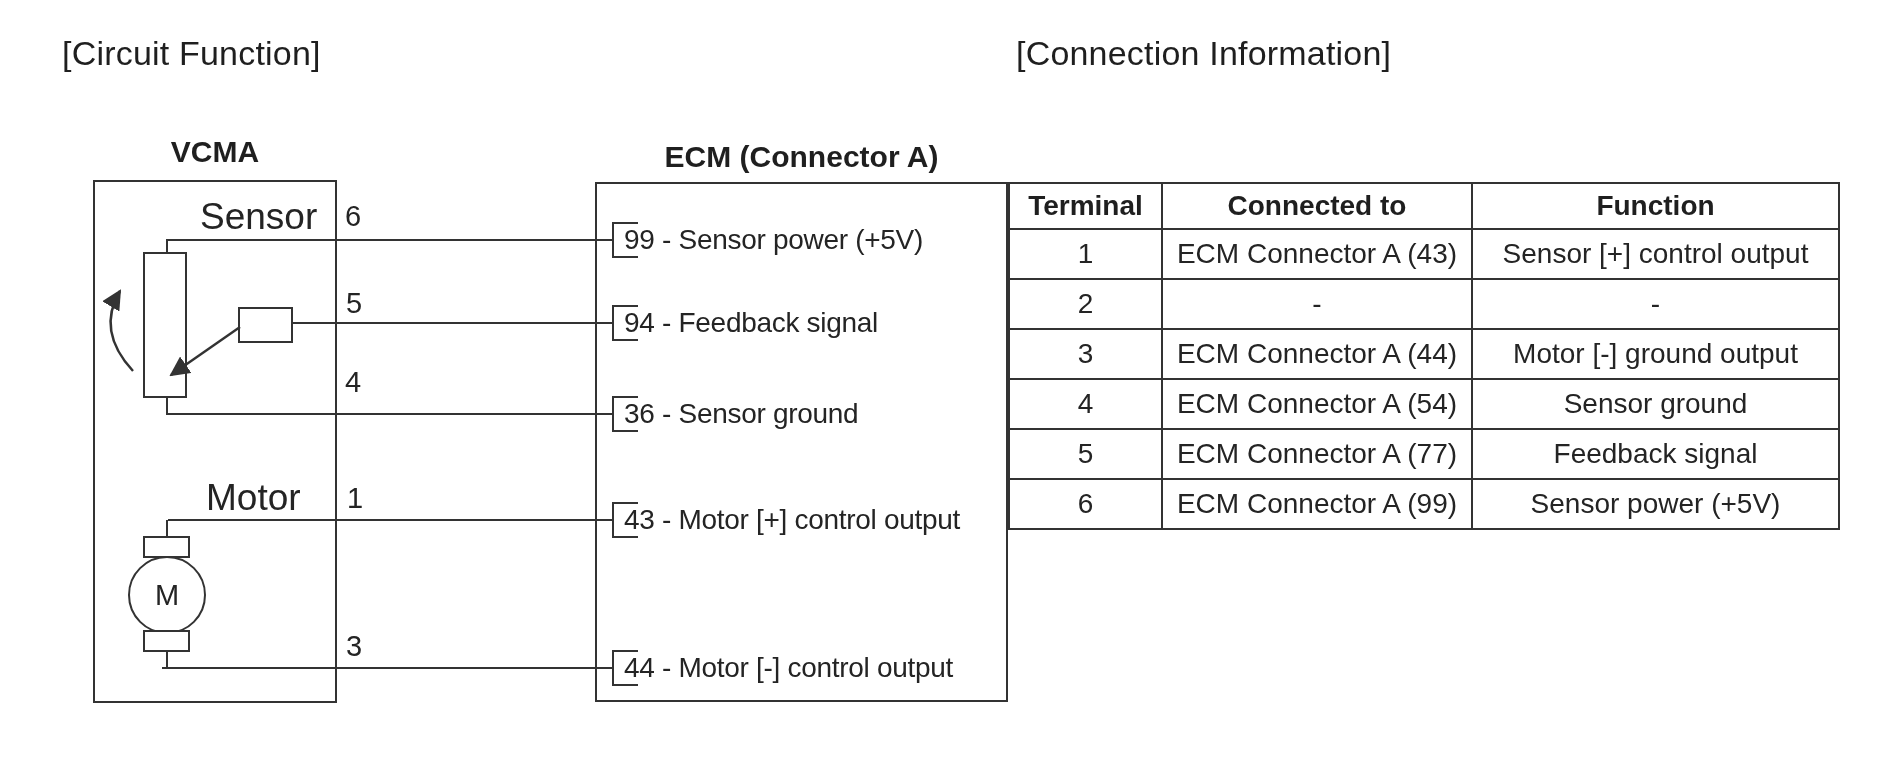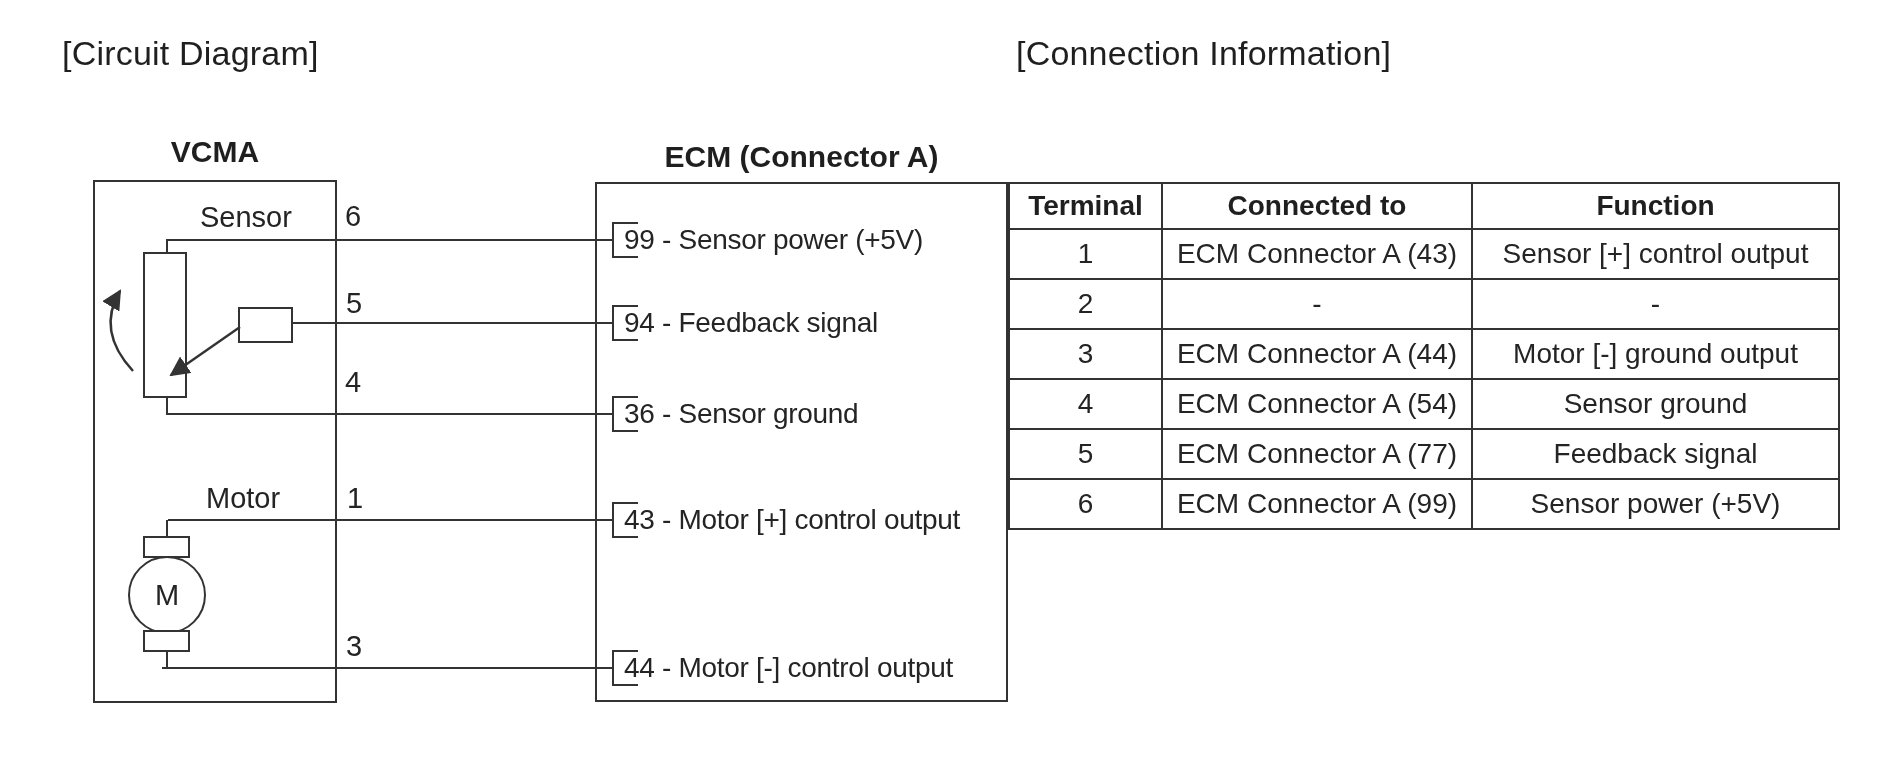--- a/index.html
+++ b/index.html
@@ -21,21 +21,21 @@
     position:absolute;border:2px solid #333;background:transparent;
     box-sizing:border-box;
   }
   .shape{
     position:absolute;border:2px solid #333;background:#ffffff;
     box-sizing:border-box;
   }
   .wire{position:absolute;height:2px;background:#333;}
   .stub{position:absolute;width:2px;background:#333;}
   .lbl{
-    position:absolute;font-size:29px;line-height:30px;color:#242424;
+    position:absolute;font-size:37px;line-height:30px;color:#242424;
     white-space:nowrap;
   }
   .pinnum{
     position:absolute;font-size:29px;line-height:24px;color:#242424;
   }
   .pin-bracket{
     position:absolute;left:612px;width:26px;height:36px;box-sizing:border-box;
     border-left:2px solid #333;border-top:2px solid #333;border-bottom:2px solid #333;
   }
   .pin-label{
@@ -54,21 +54,21 @@
   table.conn th,table.conn td{
     border:2px solid #333;text-align:center;vertical-align:middle;
     font-size:28px;color:#242424;padding:0;overflow:hidden;white-space:nowrap;
   }
   table.conn th{font-weight:bold;height:44px;color:#1f1f1f;}
   table.conn td{height:48px;font-weight:normal;}
 </style>
 </head>
 <body>
 
-<div class="section-title" style="left:62px;">[Circuit Diagram]</div>
+<div class="section-title" style="left:62px;">[Circuit Function]</div>
 <div class="section-title" style="left:1016px;">[Connection Information]</div>
 
 <div class="comp-title" style="left:93px;top:137px;width:244px;">VCMA</div>
 <div class="comp-title" style="left:595px;top:142px;width:413px;">ECM (Connector A)</div>
 
 <div class="box" style="left:93px;top:180px;width:244px;height:523px;"></div>
 <div class="box" style="left:595px;top:182px;width:413px;height:520px;"></div>
 
 <div class="wire" style="left:168px;top:239px;width:446px;"></div>
 <div class="wire" style="left:291px;top:322px;width:323px;"></div>

